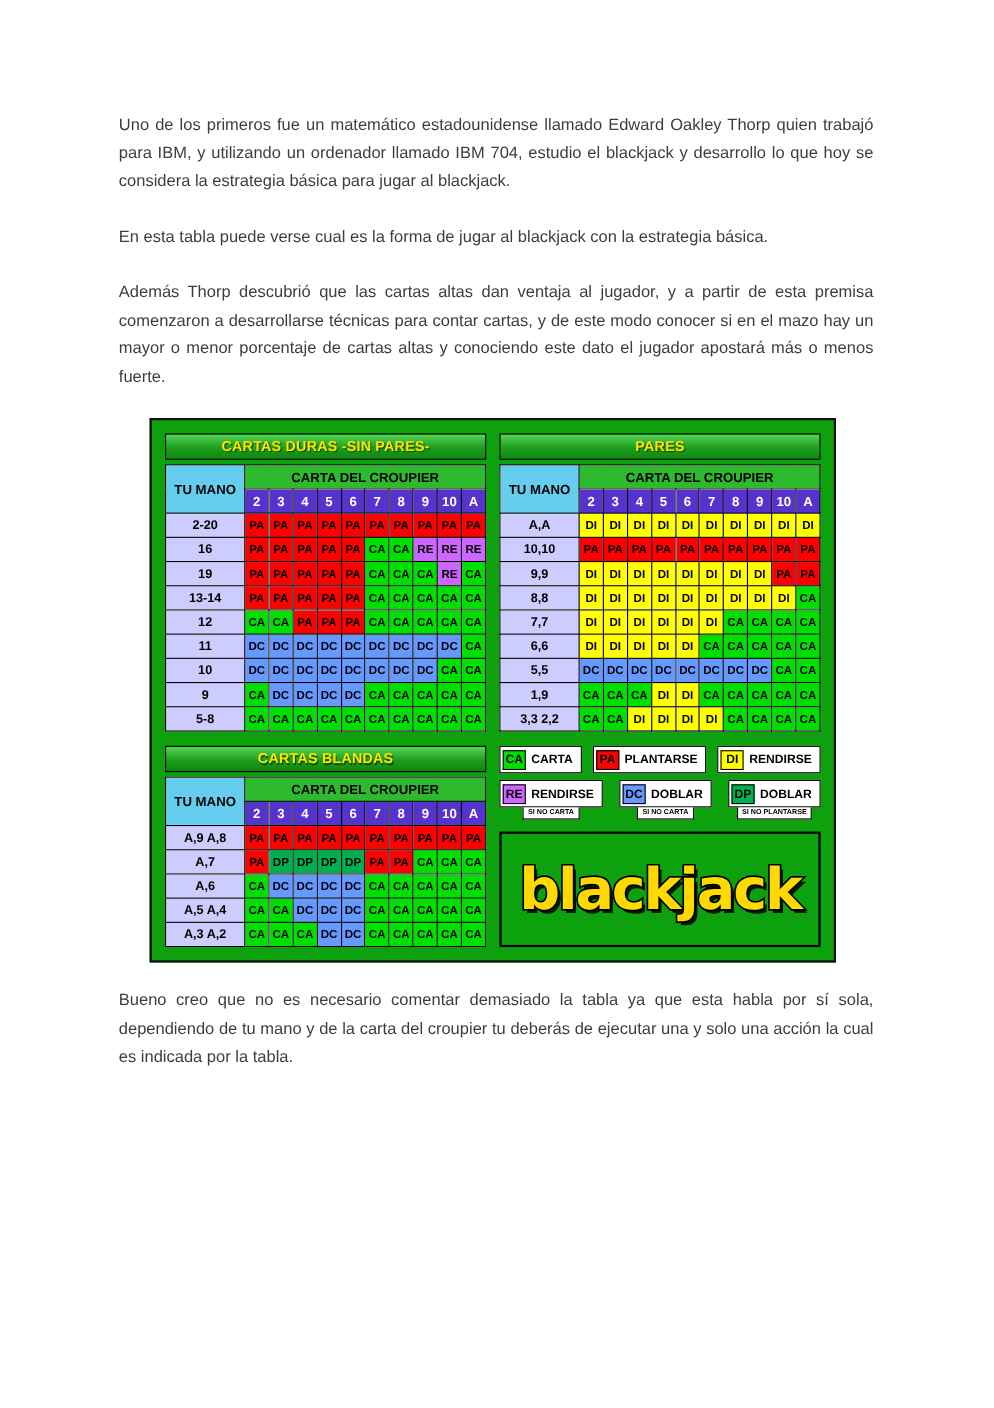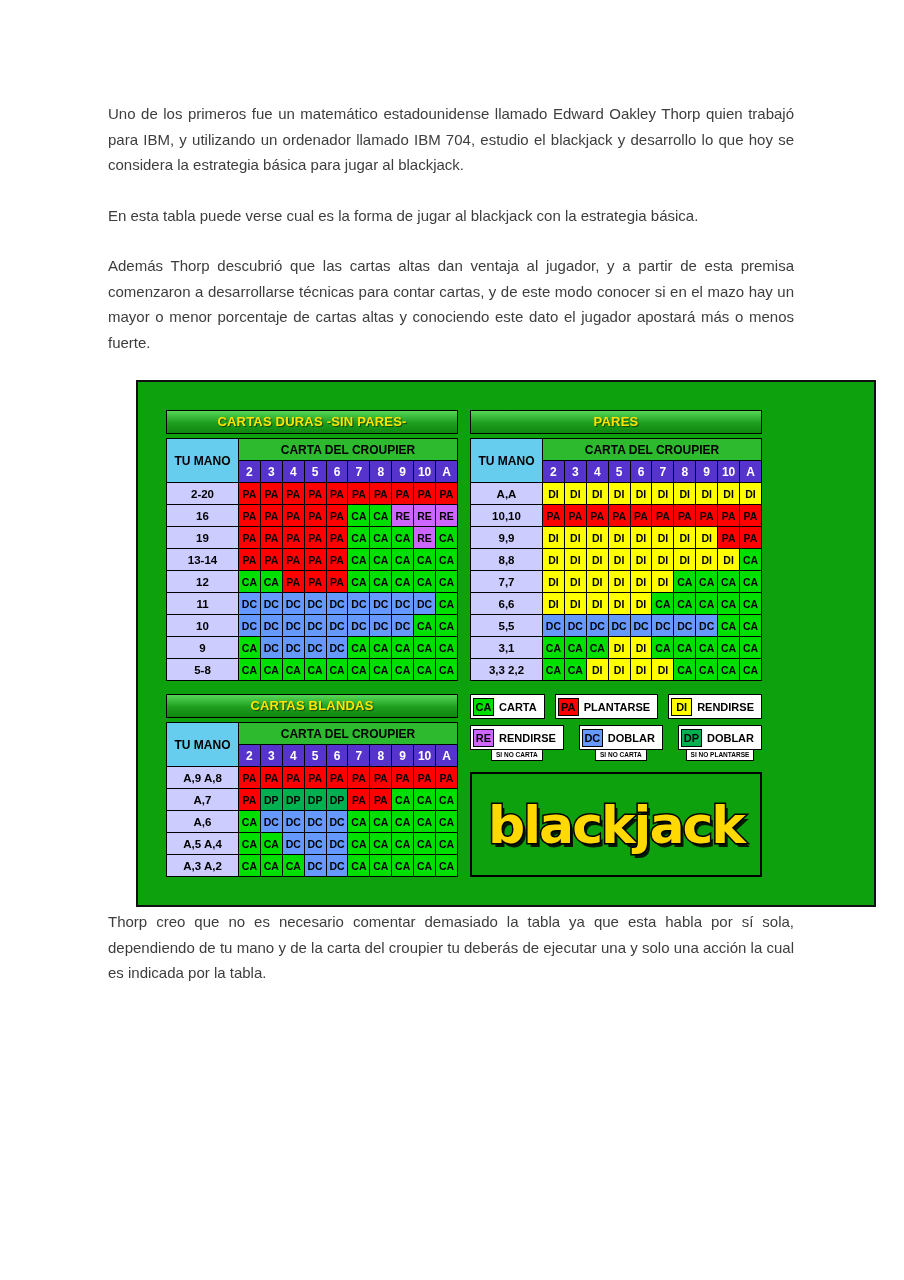--- a/index.html
+++ b/index.html
@@ -3,21 +3,21 @@
 <meta charset="utf-8">
 <style>
   * { box-sizing: border-box; }
   html, body { margin: 0; padding: 0; background: #ffffff; }
   body { width: 904px; height: 1280px; overflow: hidden; font-family: "Liberation Sans", sans-serif; }
   .page { position: relative; width: 904px; height: 1280px; background: #fff; }
   .doc { width: 686px; margin-left: 108px; padding-top: 101px; color: #3d3d3d; font-size: 15px; }
   .doc p { margin: 0 0 25px 0; line-height: 25.5px; text-align: justify; }
 
   
-  .chart { width: 740px; margin: 0 0 2px 28px; border: 2px solid #101010; background: #0da10d; padding: 28px; }
+  .chart { width: 624px; margin: 0 0 22px 28px; border: 2px solid #101010; background: #0da10d; padding: 12px; }
   .chart-top, .chart-bottom { display: flex; gap: 12px; }
   .chart-top { margin-bottom: 13px; }
   .panel { width: 292px; }
   .panel-title {
     height: 24px; line-height: 22px; text-align: center; font-weight: bold; font-size: 13px;
     color: #ffe400; background: linear-gradient(180deg, #57d657 0%, #1d9e1d 55%, #0f870f 100%);
     border: 1px solid #000; margin-bottom: 4px; text-shadow: 1px 1px 1px rgba(0,0,0,0.55);
     letter-spacing: 0.2px;
   }
   table.strat { border-collapse: collapse; width: 292px; table-layout: fixed; background: #fff; }
@@ -301,21 +301,21 @@
                     <td class="cell" style="background: rgb(102, 153, 255);">DC</td>
                     <td class="cell" style="background: rgb(102, 153, 255);">DC</td>
                     <td class="cell" style="background: rgb(102, 153, 255);">DC</td>
                     <td class="cell" style="background: rgb(102, 153, 255);">DC</td>
                     <td class="cell" style="background: rgb(102, 153, 255);">DC</td>
                     <td class="cell" style="background: rgb(102, 153, 255);">DC</td>
                     <td class="cell" style="background: rgb(0, 224, 0);">CA</td>
                     <td class="cell" style="background: rgb(0, 224, 0);">CA</td>
                   </tr>
                   <tr>
-                    <td class="rowlabel">3,1</td>
+                    <td class="rowlabel">1,9</td>
                     <td class="cell" style="background: rgb(0, 224, 0);">CA</td>
                     <td class="cell" style="background: rgb(0, 224, 0);">CA</td>
                     <td class="cell" style="background: rgb(0, 224, 0);">CA</td>
                     <td class="cell" style="background: rgb(255, 255, 0);">DI</td>
                     <td class="cell" style="background: rgb(255, 255, 0);">DI</td>
                     <td class="cell" style="background: rgb(0, 224, 0);">CA</td>
                     <td class="cell" style="background: rgb(0, 224, 0);">CA</td>
                     <td class="cell" style="background: rgb(0, 224, 0);">CA</td>
                     <td class="cell" style="background: rgb(0, 224, 0);">CA</td>
                     <td class="cell" style="background: rgb(0, 224, 0);">CA</td>
@@ -473,15 +473,15 @@
                 <div class="legend-sub">SI NO PLANTARSE</div>
               </div>
             </div>
           <div class="logo-box">
             <span class="logo-text">blackjack</span>
           </div>
         </div>
       </div>
     </div>
 
-    <p>Thorp creo que no es necesario comentar demasiado la tabla ya que esta habla por sí sola, dependiendo de tu mano y de la carta del croupier tu deberás de ejecutar una y solo una acción la cual es indicada por la tabla.</p>
+    <p>Bueno creo que no es necesario comentar demasiado la tabla ya que esta habla por sí sola, dependiendo de tu mano y de la carta del croupier tu deberás de ejecutar una y solo una acción la cual es indicada por la tabla.</p>
   </div>
 </div>
 
 </body></html>

